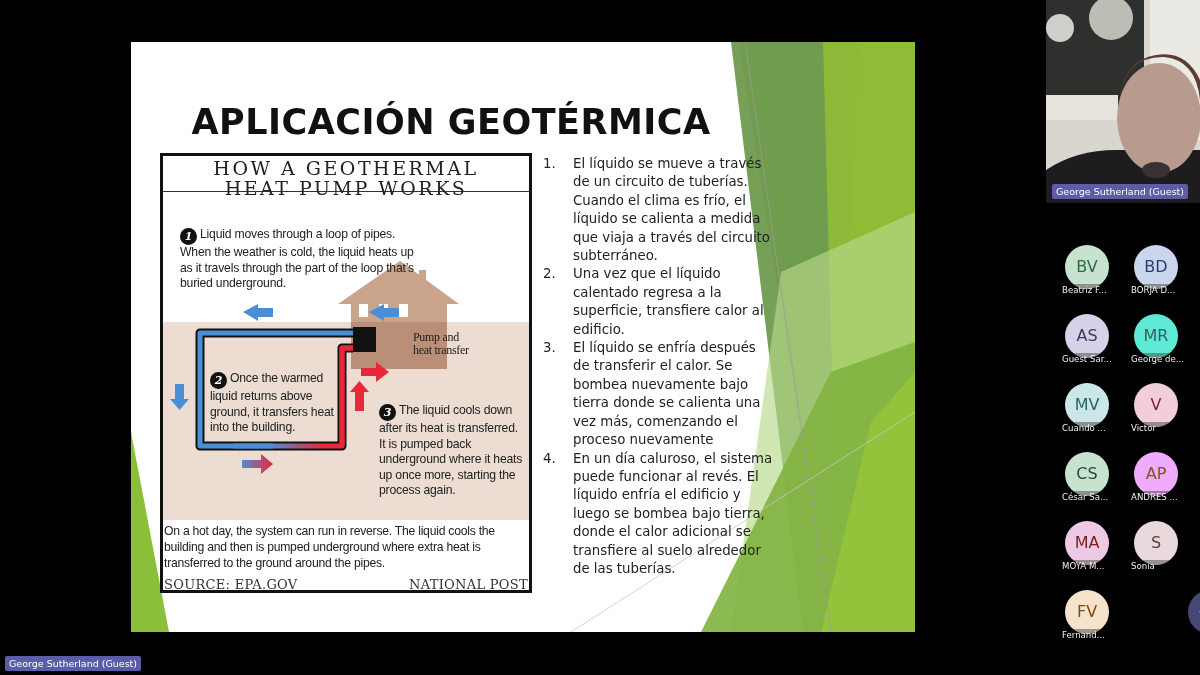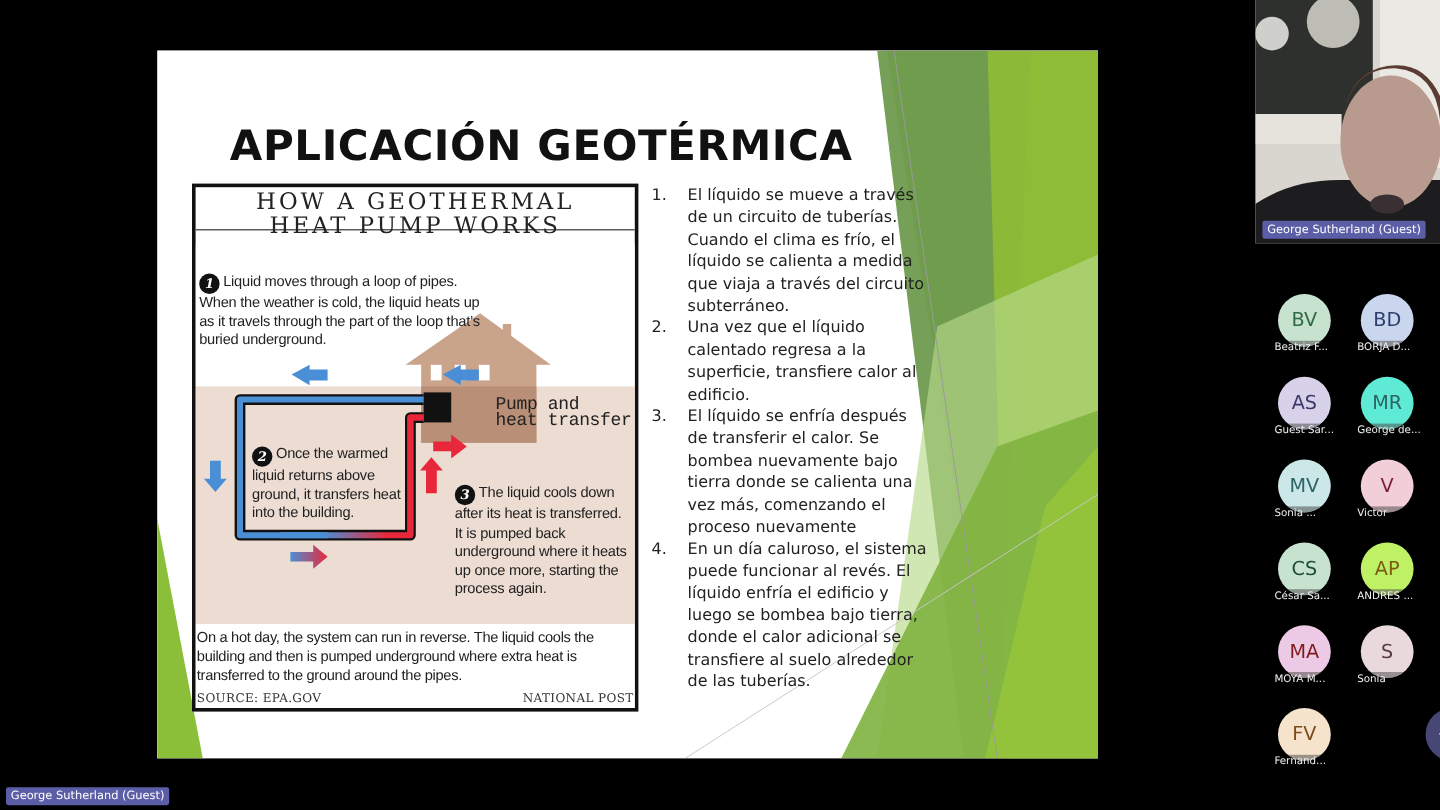--- a/index.html
+++ b/index.html
@@ -12,24 +12,24 @@
   .slide-title { position: absolute; left: 40px; top: 60px; width: 560px; text-align: center; font-family: "DejaVu Sans", sans-serif; font-weight: bold; font-size: 35px; letter-spacing: 0.5px; color: #111; }
 
   
   .info { position: absolute; left: 29px; top: 111px; width: 372px; height: 440px; border: 3px solid #111; background: #fff; overflow: hidden; }
   .info-head { height: 36px; border-bottom: 1.5px solid #333; text-align: center; font-family: "DejaVu Serif", serif; color: #222; font-size: 19px; line-height: 20px; letter-spacing: 2.5px; padding-top: 2px; }
   .info-scene { position: absolute; left: 0; top: 48px; width: 366px; height: 316px; }
   .sky { position: absolute; left: 0; top: 0; width: 366px; height: 118px; background: #fff; }
   .ground { position: absolute; left: 0; top: 118px; width: 366px; height: 198px; background: #ecdcd2; }
   .step-text { position: absolute; font-family: "Liberation Sans", sans-serif; font-size: 12.2px; line-height: 15.5px; color: #222; letter-spacing: -0.2px; }
   .num { display: inline-block; width: 17px; height: 17px; border-radius: 50%; background: #111; color: #fff; font-family: "DejaVu Serif", serif; font-style: italic; font-weight: bold; font-size: 11px; line-height: 17px; text-align: center; margin-right: 3px; vertical-align: -2px; }
-  .pump-label { position: absolute; font-family: Liberation Mono, monospace; font-size: 15px; line-height: 13px; color: #222; letter-spacing: -0.3px; }
+  .pump-label { position: absolute; font-family: Liberation Serif, serif; font-size: 12px; line-height: 13px; color: #222; letter-spacing: -0.3px; }
   .info-foot { position: absolute; left: 0; top: 364px; width: 366px; height: 70px; background: #fff; }
   .foot-text { position: absolute; left: 1px; top: 3px; width: 364px; font-family: "Liberation Sans", sans-serif; font-size: 12.2px; line-height: 16px; color: #222; letter-spacing: -0.25px; }
-  .src { position: absolute; top: 57px; font-family: "DejaVu Serif", serif; font-size: 10px; color: #333; letter-spacing: 0.3px; }
+  .src { position: absolute; top: 57px; font-family: "DejaVu Serif", serif; font-size: 13px; color: #333; letter-spacing: 0.3px; }
 
   
   .sp-list { position: absolute; left: 412px; top: 113px; width: 232px; font-family: "DejaVu Sans", sans-serif; font-size: 13.3px; line-height: 18.4px; color: #222; }
   .sp-item { display: flex; }
   .sp-num { width: 30px; flex: none; }
   .sp-txt { flex: 1; }
 
   
   .self-video { position: absolute; left: 1046px; top: 0; width: 154px; height: 203px; background: #3a3a36; overflow: hidden; }
   .name-tag { position: absolute; background: #5b5ea6; color: #fff; font-family: "DejaVu Sans", sans-serif; font-size: 9.5px; line-height: 15px; padding: 0 4px; border-radius: 2px; white-space: nowrap; }
@@ -113,21 +113,21 @@
               <polygon points="198,164 213,164 213,158 226,168 213,178 213,172 198,172" fill="#e8283a"></polygon>
             </g>
           <g>
               <polygon points="192,207 201,207 201,188 206,188 196.5,177 187,188 192,188" fill="#e8283a"></polygon>
             </g>
           <g>
               <polygon points="79,256 98,256 98,250 110,260 98,270 98,264 79,264" fill="url(#arrowgrad)"></polygon>
             </g>
         </svg>
 
-        <div class="step-text" style="left:3px;top:23px;width:240px;">
+        <div class="step-text" style="left:17px;top:23px;width:240px;">
           <span class="num">1</span><span>Liquid moves through a loop of pipes. When the weather is cold, the liquid heats up as it travels through the part of the loop that’s buried underground.</span>
         </div>
         <div class="step-text" style="left:47px;top:167px;width:124px;">
           <span class="num">2</span><span>Once the warmed liquid returns above ground, it transfers heat into the building.</span>
         </div>
         <div class="step-text" style="left:216px;top:199px;width:148px;">
           <span class="num">3</span><span>The liquid cools down after its heat is transferred. It is pumped back underground where it heats up once more, starting the process again.</span>
         </div>
         <div class="pump-label" style="left:250px;top:127px;">
           <div>Pump and</div>
@@ -191,33 +191,33 @@
     <div class="avatar" style="background:#d7d2ea;color:#3e3868;">AS</div>
     <div class="pname" style="left:4px;">Guest Sar...</div>
   </div>
   <div class="participant" style="left:1127px;top:314px;">
     <div class="avatar" style="background:#5eead4;color:#2d6466;">MR</div>
     <div class="pname" style="left:4px;">George de...</div>
   </div>
 
   <div class="participant" style="left:1058px;top:383px;">
     <div class="avatar" style="background:#cbe7e8;color:#2d6466;">MV</div>
-    <div class="pname" style="left:4px;">Sonia ...</div>
+    <div class="pname" style="left:4px;">Cuando ...</div>
   </div>
   <div class="participant" style="left:1127px;top:383px;">
     <div class="avatar" style="background:#f2cfd8;color:#7a1f3a;">V</div>
     <div class="pname" style="left:4px;">Victor</div>
   </div>
 
   <div class="participant" style="left:1058px;top:452px;">
     <div class="avatar" style="background:#c7e3d0;color:#1f4d35;">CS</div>
     <div class="pname" style="left:4px;">César Sa...</div>
   </div>
   <div class="participant" style="left:1127px;top:452px;">
-    <div class="avatar" style="background:#bef264;color:#7a5a17;">AP</div>
+    <div class="avatar" style="background:#f0abfc;color:#7a5a17;">AP</div>
     <div class="pname" style="left:4px;">ANDRES ...</div>
   </div>
 
   <div class="participant" style="left:1058px;top:521px;">
     <div class="avatar" style="background:#ecc9e4;color:#7f1d1d;">MA</div>
     <div class="pname" style="left:4px;">MOYA M...</div>
   </div>
   <div class="participant" style="left:1127px;top:521px;">
     <div class="avatar" style="background:#ead9dc;color:#5b3b3f;">S</div>
     <div class="pname" style="left:4px;">Sonia</div>

